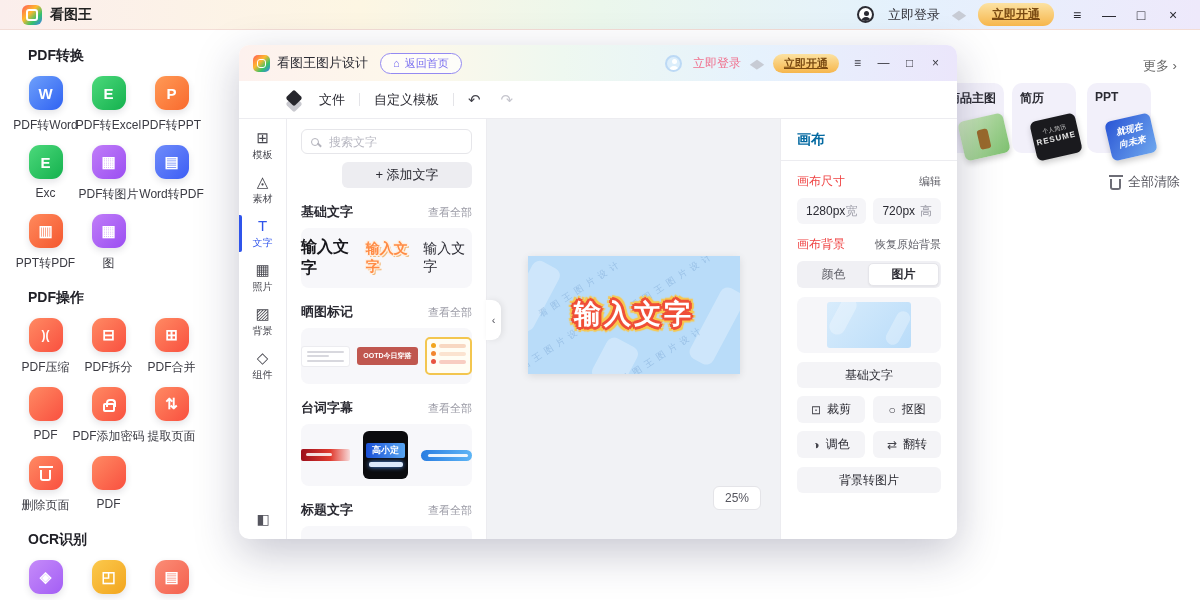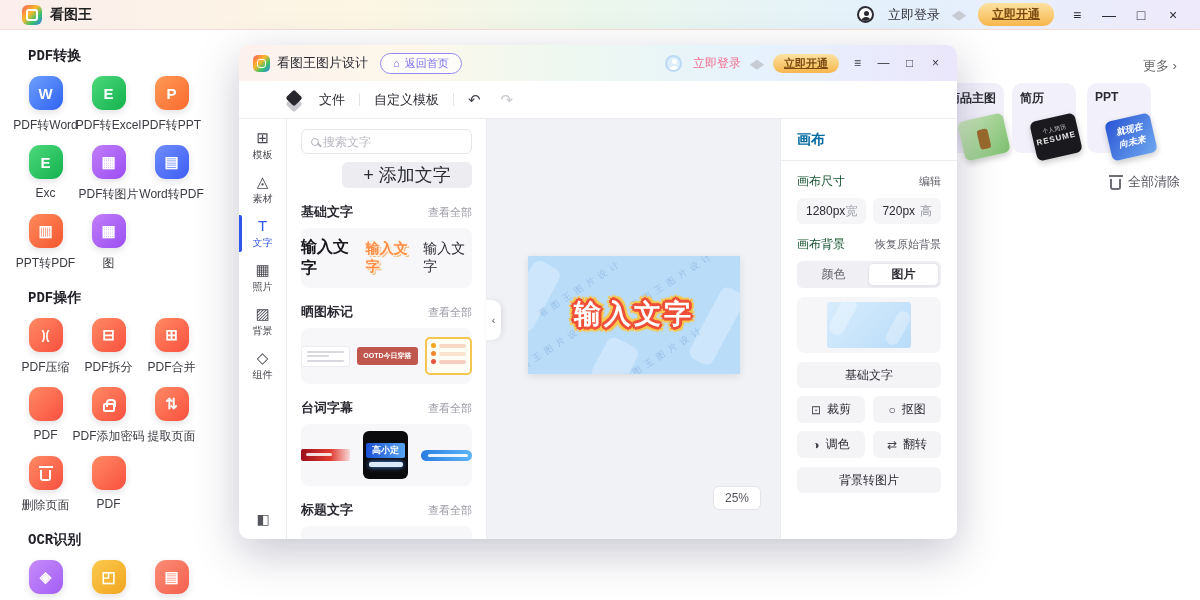--- a/index.html
+++ b/index.html
@@ -22,21 +22,21 @@
   .avatar.lite { border-color:#bcd9f5; background:#dceefb; }
   .avatar.lite::before,.avatar.lite::after { background:#fff; }
   .login-text { font-size:13px; color:#33333a; }
   .vip-diamond { color:#c7cbd4; font-size:13px; transform:scaleX(1.45); display:inline-block; }
   .pill-upgrade { background:linear-gradient(180deg,#fce2a2,#f6b64c); color:#7a4a12; font-size:12px; font-weight:700;
     border-radius:11px; padding:3px 14px; white-space:nowrap;text-decoration:underline; }
   .winbtn { font-size:14px; color:#2b2b33; width:18px; text-align:center; }
 
   
   .sidebar { position:absolute; top:30px; left:0; width:260px; z-index:1; }
-  .sb-title { font-size:14px; font-weight:700; color:#1f1f26; margin:17px 0 11px 28px;font-family:Liberation Mono, monospace; }
+  .sb-title { font-size:14px; font-weight:700; color:#1f1f26; margin:17px 0 11px 28px; }
   .sb-grid { display:flex; flex-wrap:wrap; width:256px; padding-left:14px; row-gap:11px; }
   .tool { width:63px; display:flex; flex-direction:column; align-items:center; row-gap:7px; }
   .tool-icon { width:34px; height:34px; border-radius:11px; color:#fff; display:flex; align-items:center;
     justify-content:center; font-size:15px; font-weight:700; box-shadow:0 3px 7px rgba(30,30,60,.12); }
   .tool-label { font-size:12px; color:#3a3a42; white-space:nowrap; }
   .glyph-lock { width:12px; height:9px; border:2px solid #fff; border-radius:2px; position:relative; margin-top:6px; }
   .glyph-lock::before { content:""; position:absolute; left:1px; top:-6px; width:6px; height:6px; border:2px solid #fff; border-bottom:none; border-radius:4px 4px 0 0; }
   .glyph-trash { width:11px; height:11px; border:2px solid #fff; border-top:none; border-radius:0 0 3px 3px; position:relative; margin-top:4px; }
   .glyph-trash::before { content:""; position:absolute; left:-3.5px; top:-4px; width:14px; height:2px; background:#fff; }
   .glyph-trash.gray { border-color:#6d6d76; } .glyph-trash.gray::before { background:#6d6d76; }
@@ -91,26 +91,26 @@
   .rail { width:48px; flex:0 0 48px; border-right:1px solid #ececf0; position:relative; padding-top:5px; }
   .rail-item { position:relative; display:flex; flex-direction:column; align-items:center; gap:2px; padding:6px 0 5px; margin-bottom:1px; color:#46464e; }
   .rail-item .ri-icon { font-size:15px; line-height:16px; }
   .rail-item .ri-label { font-size:10px; }
   .rail-item.active { color:#2f54eb; }
   .rail-item.active::before { content:""; position:absolute; left:0; top:3px; bottom:3px; width:3px; background:#2f54eb; border-radius:0 2px 2px 0; }
   .rail-bottom { position:absolute; bottom:12px; left:0; width:48px; text-align:center; font-size:14px; color:#55555e; }
 
   
   .tpanel { width:200px; flex:0 0 200px; border-right:1px solid #ececf0; padding:10px 14px 0; overflow:hidden; }
-  .search-box { height:25px; border:1px solid #e6e6ea; border-radius:6px; display:flex; align-items:center; gap:4px; padding:0 9px; background:#fff; }
+  .search-box { height:25px; border:1px solid #e6e6ea; border-radius:6px; display:flex; align-items:center; gap:10px; padding:0 9px; background:#fff; }
   .mag { width:8px; height:8px; border:1.5px solid #b4b4bd; border-radius:50%; position:relative; flex:0 0 8px; }
   .mag::after { content:""; position:absolute; width:5px; height:1.5px; background:#b4b4bd; transform:rotate(45deg); right:-4px; bottom:-1px; }
   .search-box input { border:none; outline:none; font-size:12px; color:#33333a; width:100%; background:transparent; font-family:inherit; }
   .search-box input::placeholder { color:#b8b8c2; }
-  .btn-add { margin-top:8px; height:26px; background:#ededf1; border-radius:6px; display:flex; align-items:center; justify-content:center; font-size:18px; color:#2b2b33;margin-left:41px; }
+  .btn-add { margin-top:8px; height:26px; background:#ededf1; border-radius:6px; display:flex; align-items:center; justify-content:center; font-size:13px; color:#2b2b33;margin-left:41px; }
   .sec-head { margin-top:15px; display:flex; align-items:center; justify-content:space-between; }
   .sec-title { font-size:13px; font-weight:700; color:#2b2b33; }
   .view-all { font-size:11px; color:#9a9aa5; }
   .sec-card { margin-top:7px; background:#f7f7fa; border-radius:8px; display:flex; align-items:center; justify-content:center; gap:9px; }
   .card-basic { height:60px; }
   .bt1 { font-size:16px; font-weight:800; color:#17171c; }
   .bt2 { font-size:14px; font-weight:800; color:#ff8b45;
     text-shadow:-1px -1px 0 #ffefdf,1px -1px 0 #ffefdf,-1px 1px 0 #ffefdf,1px 1px 0 #ffefdf,2px 2px 0 #f2b878; }
   .bt3 { font-size:14px; color:#2b2b33; }
   .card-mark { height:56px; gap:7px; }
@@ -143,21 +143,21 @@
   .canvas-text { position:absolute; left:0; right:0; top:40px; text-align:center; font-size:27px; font-weight:800; letter-spacing:3px; color:#fff;
     text-shadow:-2px -2px 0 #ef4f38,2px -2px 0 #ef4f38,-2px 2px 0 #ef4f38,2px 2px 0 #ef4f38,0 -3px 0 #ef4f38,0 3px 0 #ef4f38,-3px 0 0 #ef4f38,3px 0 0 #ef4f38,-4px -4px 1px #f8c74d,4px -4px 1px #f8c74d,-4px 4px 1px #f8c74d,4px 4px 1px #f8c74d,0 -5px 1px #f8c74d,0 5px 1px #f8c74d,-5px 0 1px #f8c74d,5px 0 1px #f8c74d; }
   .zoom-badge { position:absolute; right:19px; bottom:29px; background:#fff; border:1px solid #e4e4e8; border-radius:6px;
     font-size:12px; color:#55555e; padding:4px 11px; }
 
   
   .rpanel { width:177px; flex:0 0 177px; border-left:1px solid #ececf0; padding:12px 16px 0; }
   .rp-title { font-size:14px; font-weight:700; color:#0369a1; }
   .rp-divider { height:1px; background:#ececf0; margin:11px -16px 0; }
   .rp-row { display:flex; align-items:center; justify-content:space-between; margin-top:12px; }
-  .rp-label { font-size:12px; color:#14532d; }
+  .rp-label { font-size:12px; color:#ef4444; }
   .rp-link { font-size:11px; color:#62626a; }
   .size-row { display:flex; gap:7px; margin-top:8px; }
   .size-box { flex:1; height:26px; background:#f5f5f8; border-radius:6px; display:flex; align-items:center; justify-content:space-between; padding:0 9px; }
   .size-val { font-size:12px; color:#2b2b33; }
   .size-unit { font-size:12px; color:#9a9aa5; }
   .tabs { margin-top:8px; height:27px; background:#f0f0f4; border-radius:6px; padding:2px; display:flex; }
   .tab { flex:1; display:flex; align-items:center; justify-content:center; font-size:12px; color:#62626a; border-radius:5px; }
   .tab.active { background:#fff; color:#2b2b33; font-weight:700; border:1px solid #e5e5ea; box-shadow:0 1px 2px rgba(0,0,0,.05); }
   .bg-preview { margin-top:9px; height:56px; background:#f6f6f9; border-radius:8px; display:flex; align-items:center; justify-content:center; }
   .bg-preview-img { width:84px; height:46px; border-radius:3px; background:linear-gradient(135deg,#d8ecfc,#b9dcf9); position:relative; overflow:hidden; }

